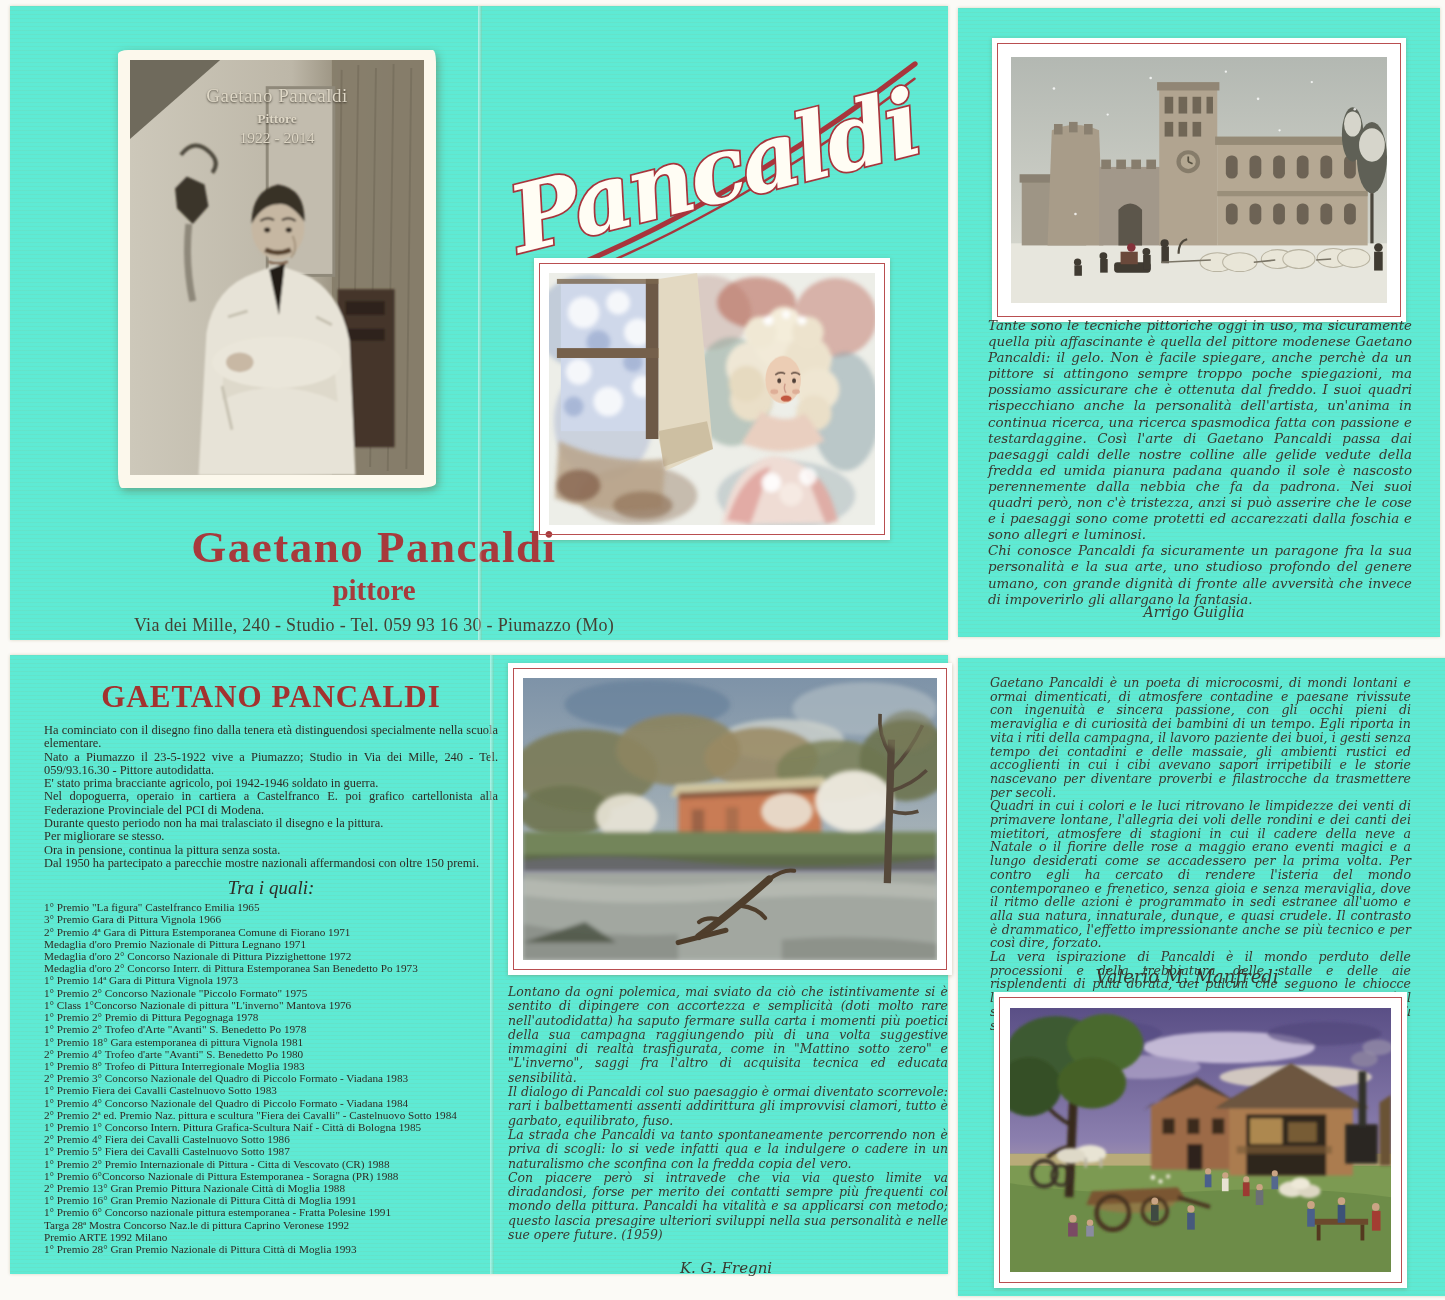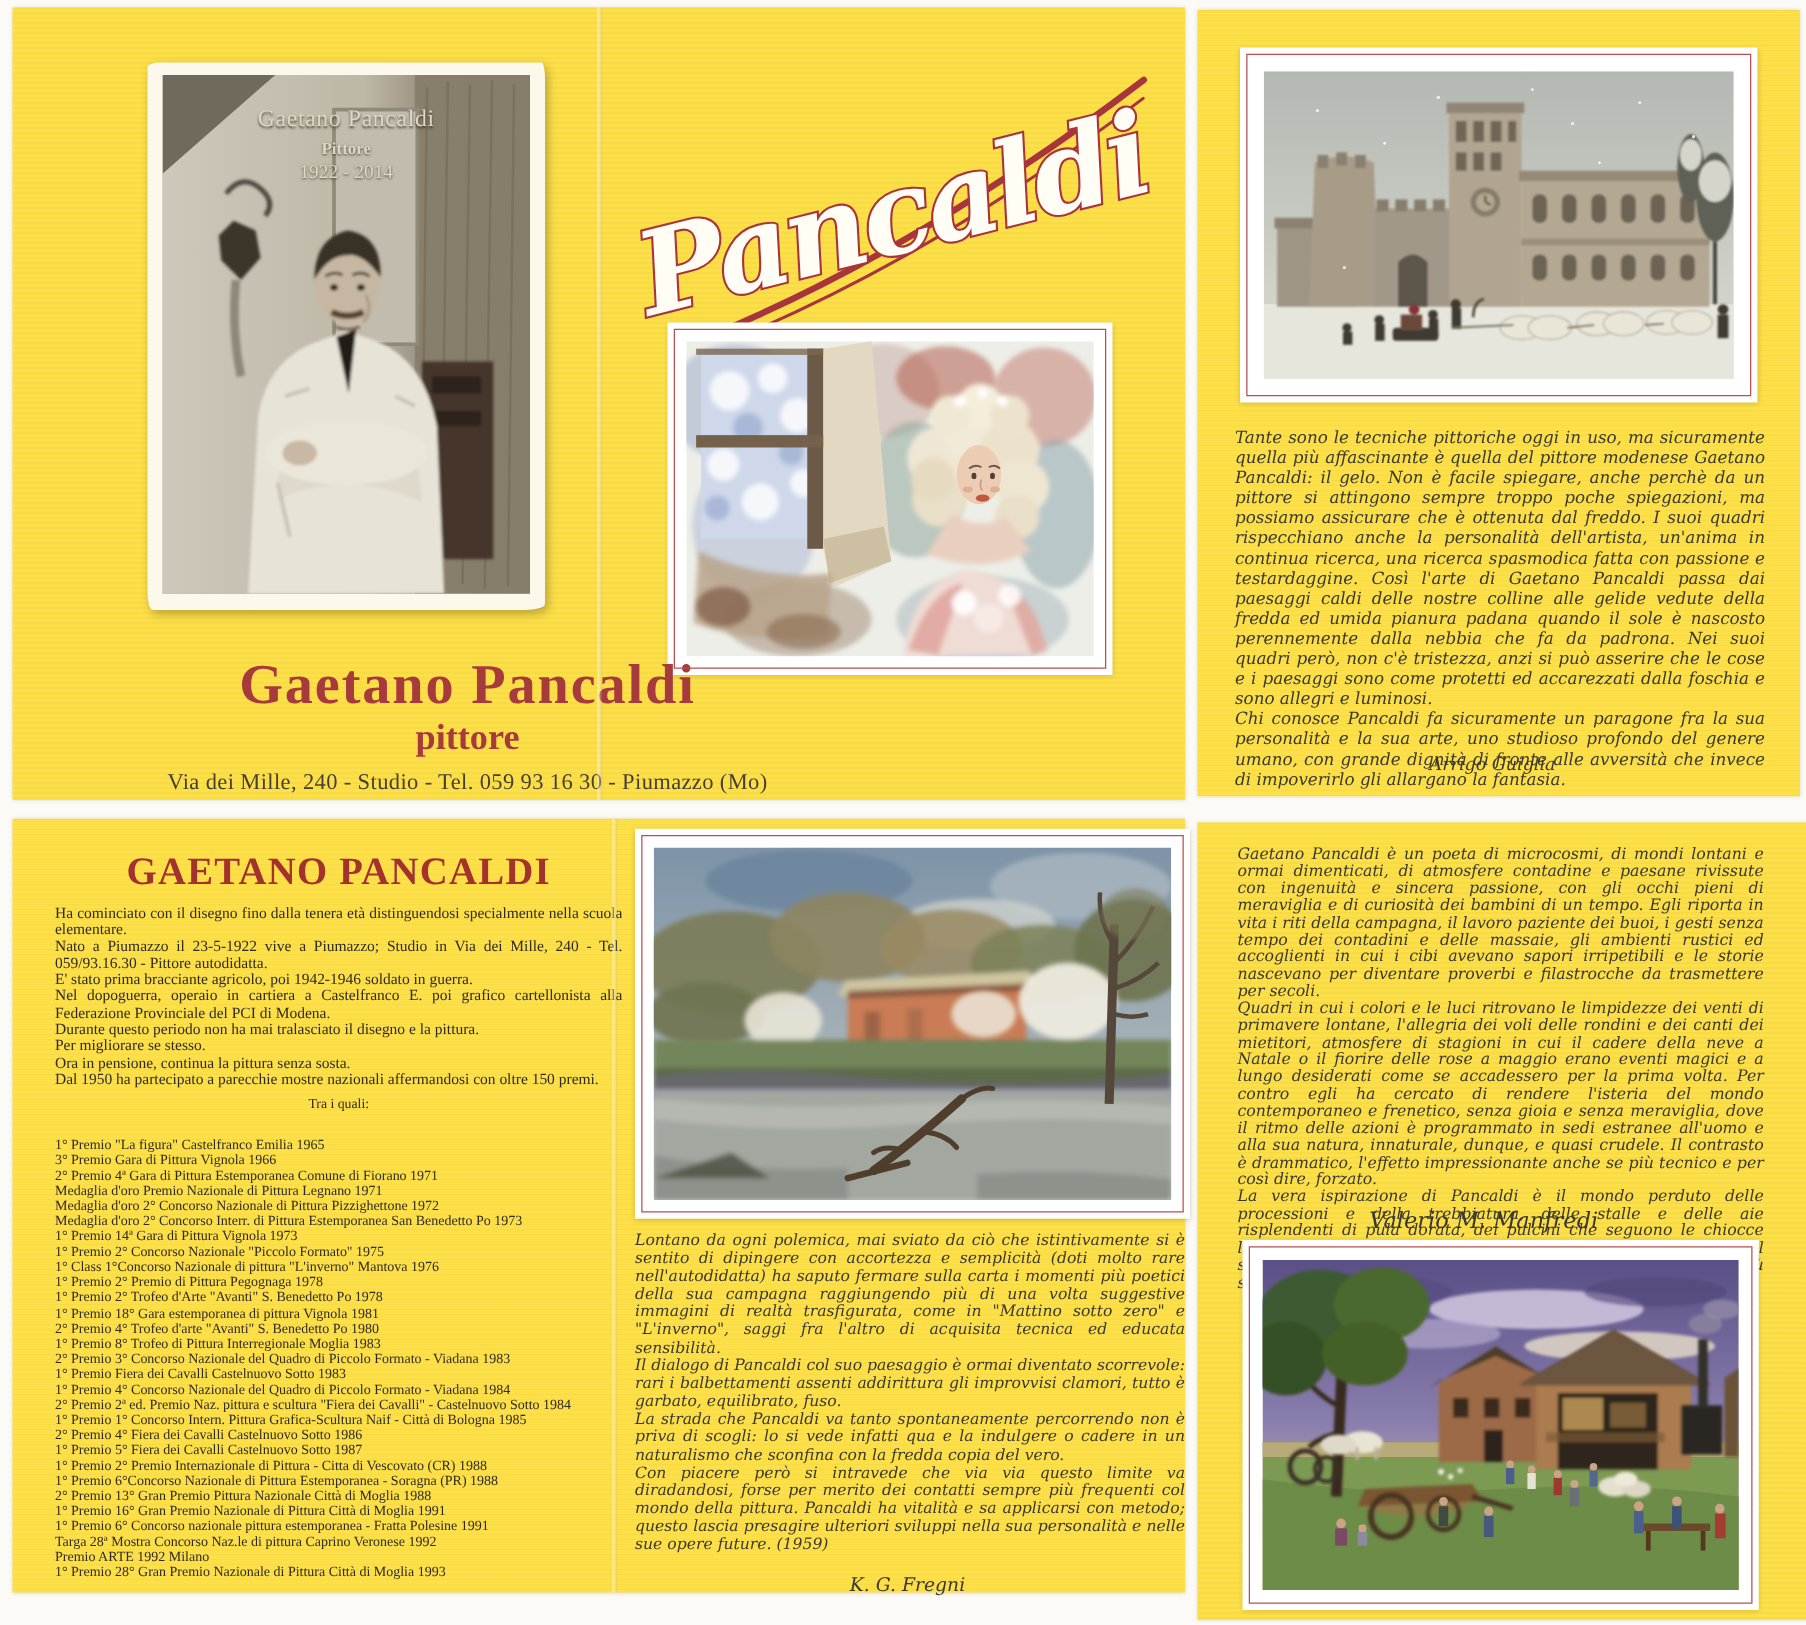--- a/index.html
+++ b/index.html
@@ -1,17 +1,17 @@
 <!DOCTYPE html>
 <html><head>
 <meta charset="utf-8">
 <style>
   html,body{margin:0;padding:0}
   body{width:1445px;height:1300px;position:relative;background:#fbfaf6;font-family:"Liberation Serif",serif;overflow:hidden}
-  .panel{position:absolute;background:#fde047;box-shadow:0 0 3px rgba(120,100,40,.25);}
+  .panel{position:absolute;background:#5eead4;box-shadow:0 0 3px rgba(120,100,40,.25);}
   .panel::before{content:"";position:absolute;inset:0;pointer-events:none;
     background:repeating-linear-gradient(180deg,rgba(170,140,70,.07) 0 1px,rgba(0,0,0,0) 1px 4px);}
   .panel.tl{left:10px;top:6px;width:938px;height:634px}
   .panel.tr{left:958px;top:8px;width:482px;height:629px}
   .panel.bl{left:10px;top:655px;width:938px;height:619px}
   .panel.br{left:958px;top:658px;width:581px;height:638px}
   .panel.tl::after{content:"";position:absolute;left:468px;top:0;bottom:0;width:4px;pointer-events:none;
     background:linear-gradient(90deg,rgba(255,255,255,.55),rgba(150,125,60,.15));}
   .panel.bl::after{content:"";position:absolute;left:480px;top:0;bottom:0;width:4px;pointer-events:none;
     background:linear-gradient(90deg,rgba(255,255,255,.5),rgba(150,125,60,.12));}
@@ -42,29 +42,29 @@
   .cover-role{font-size:29px;font-weight:bold;color:#a73a3c;line-height:32px;margin-top:2px}
   .cover-address{font-size:18px;color:#453f33;margin-top:9px;letter-spacing:.3px}
 
   
   .essay{position:absolute;font-family:"DejaVu Serif",serif;font-style:italic;color:#3a382f;text-align:justify}
   .essay p{margin:0}
   .essay-sig{position:relative;font-family:"DejaVu Serif",serif;font-style:italic;color:#3a382f;text-align:center}
 
   
   .art-frame.castle{left:34px;top:30px;width:414px;height:284px;padding:19px}
-  .tr-essay{left:30px;top:335px;width:424px;font-size:13.4px;line-height:16.1px}
+  .tr-essay{left:30px;top:310px;width:424px;font-size:13.4px;line-height:16.1px}
   .tr-sig{position:absolute;left:30px;top:596px;width:412px;font-size:14px}
 
   
   .bl-left{position:absolute;left:34px;top:0;width:454px;height:100%}
   .bl-title{margin:24px 0 0 0;text-align:center;font-size:31px;letter-spacing:1px;color:#a3322f;font-weight:bold}
   .bl-bio{margin-top:9px;font-size:12.4px;line-height:13.3px;color:#2f2b24;text-align:justify}
   .bl-bio p{margin:0}
-  .bl-intro{margin:7px 0 21px 0;text-align:center;font-size:11px;color:#2f2b24}
+  .bl-intro{margin:7px 0 2px 0;text-align:center;font-style:italic;font-size:19px;color:#2f2b24}
   .bl-awards{margin:0;padding:0;list-style:none;font-size:11.2px;line-height:12.2px;color:#2f2b24}
   .bl-right{position:absolute;left:498px;top:0;width:444px;height:100%}
   .art-frame.landscape{left:0;top:8px;width:444px;height:312px;padding:15px}
   .bm-essay{left:0;top:330px;width:440px;font-size:12.5px;line-height:14.3px}
   .bm-sig{position:absolute;left:0;top:604px;width:436px;font-size:15px}
 
   
   .br-essay{left:32px;top:18px;width:421px;font-size:12.6px;line-height:13.7px}
   .br-sig{position:absolute;left:22px;top:308px;width:414px;font-size:18px}
   .art-frame.farm{left:36px;top:334px;width:413px;height:296px;padding:16px}

